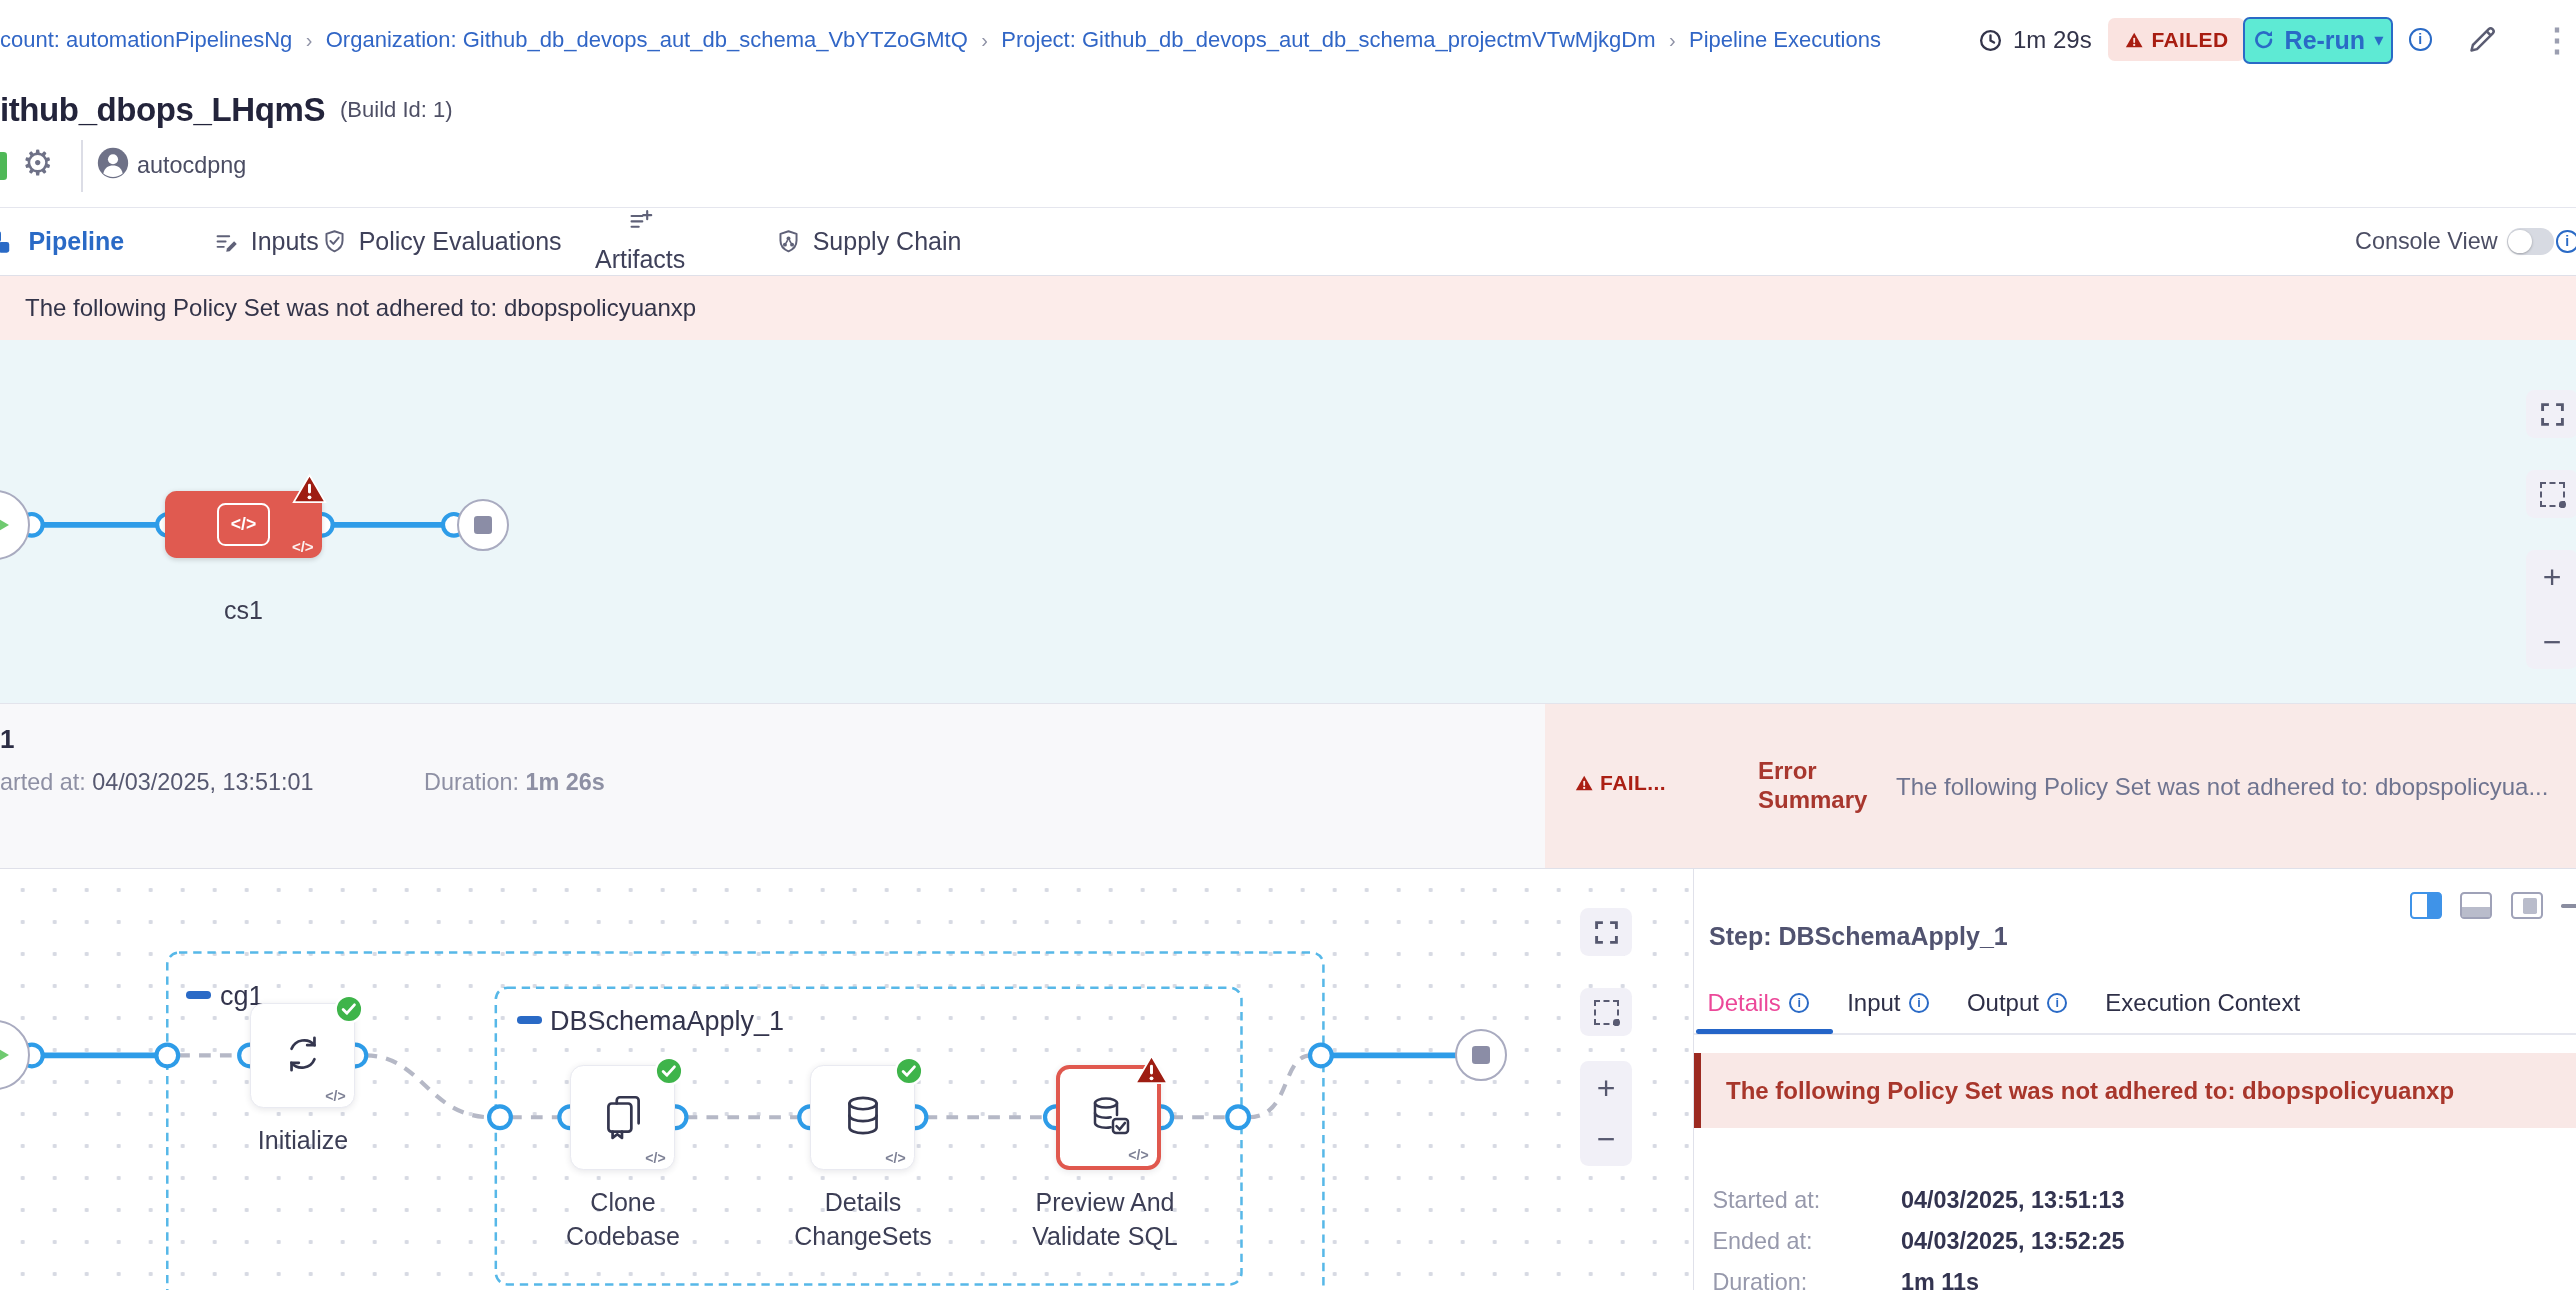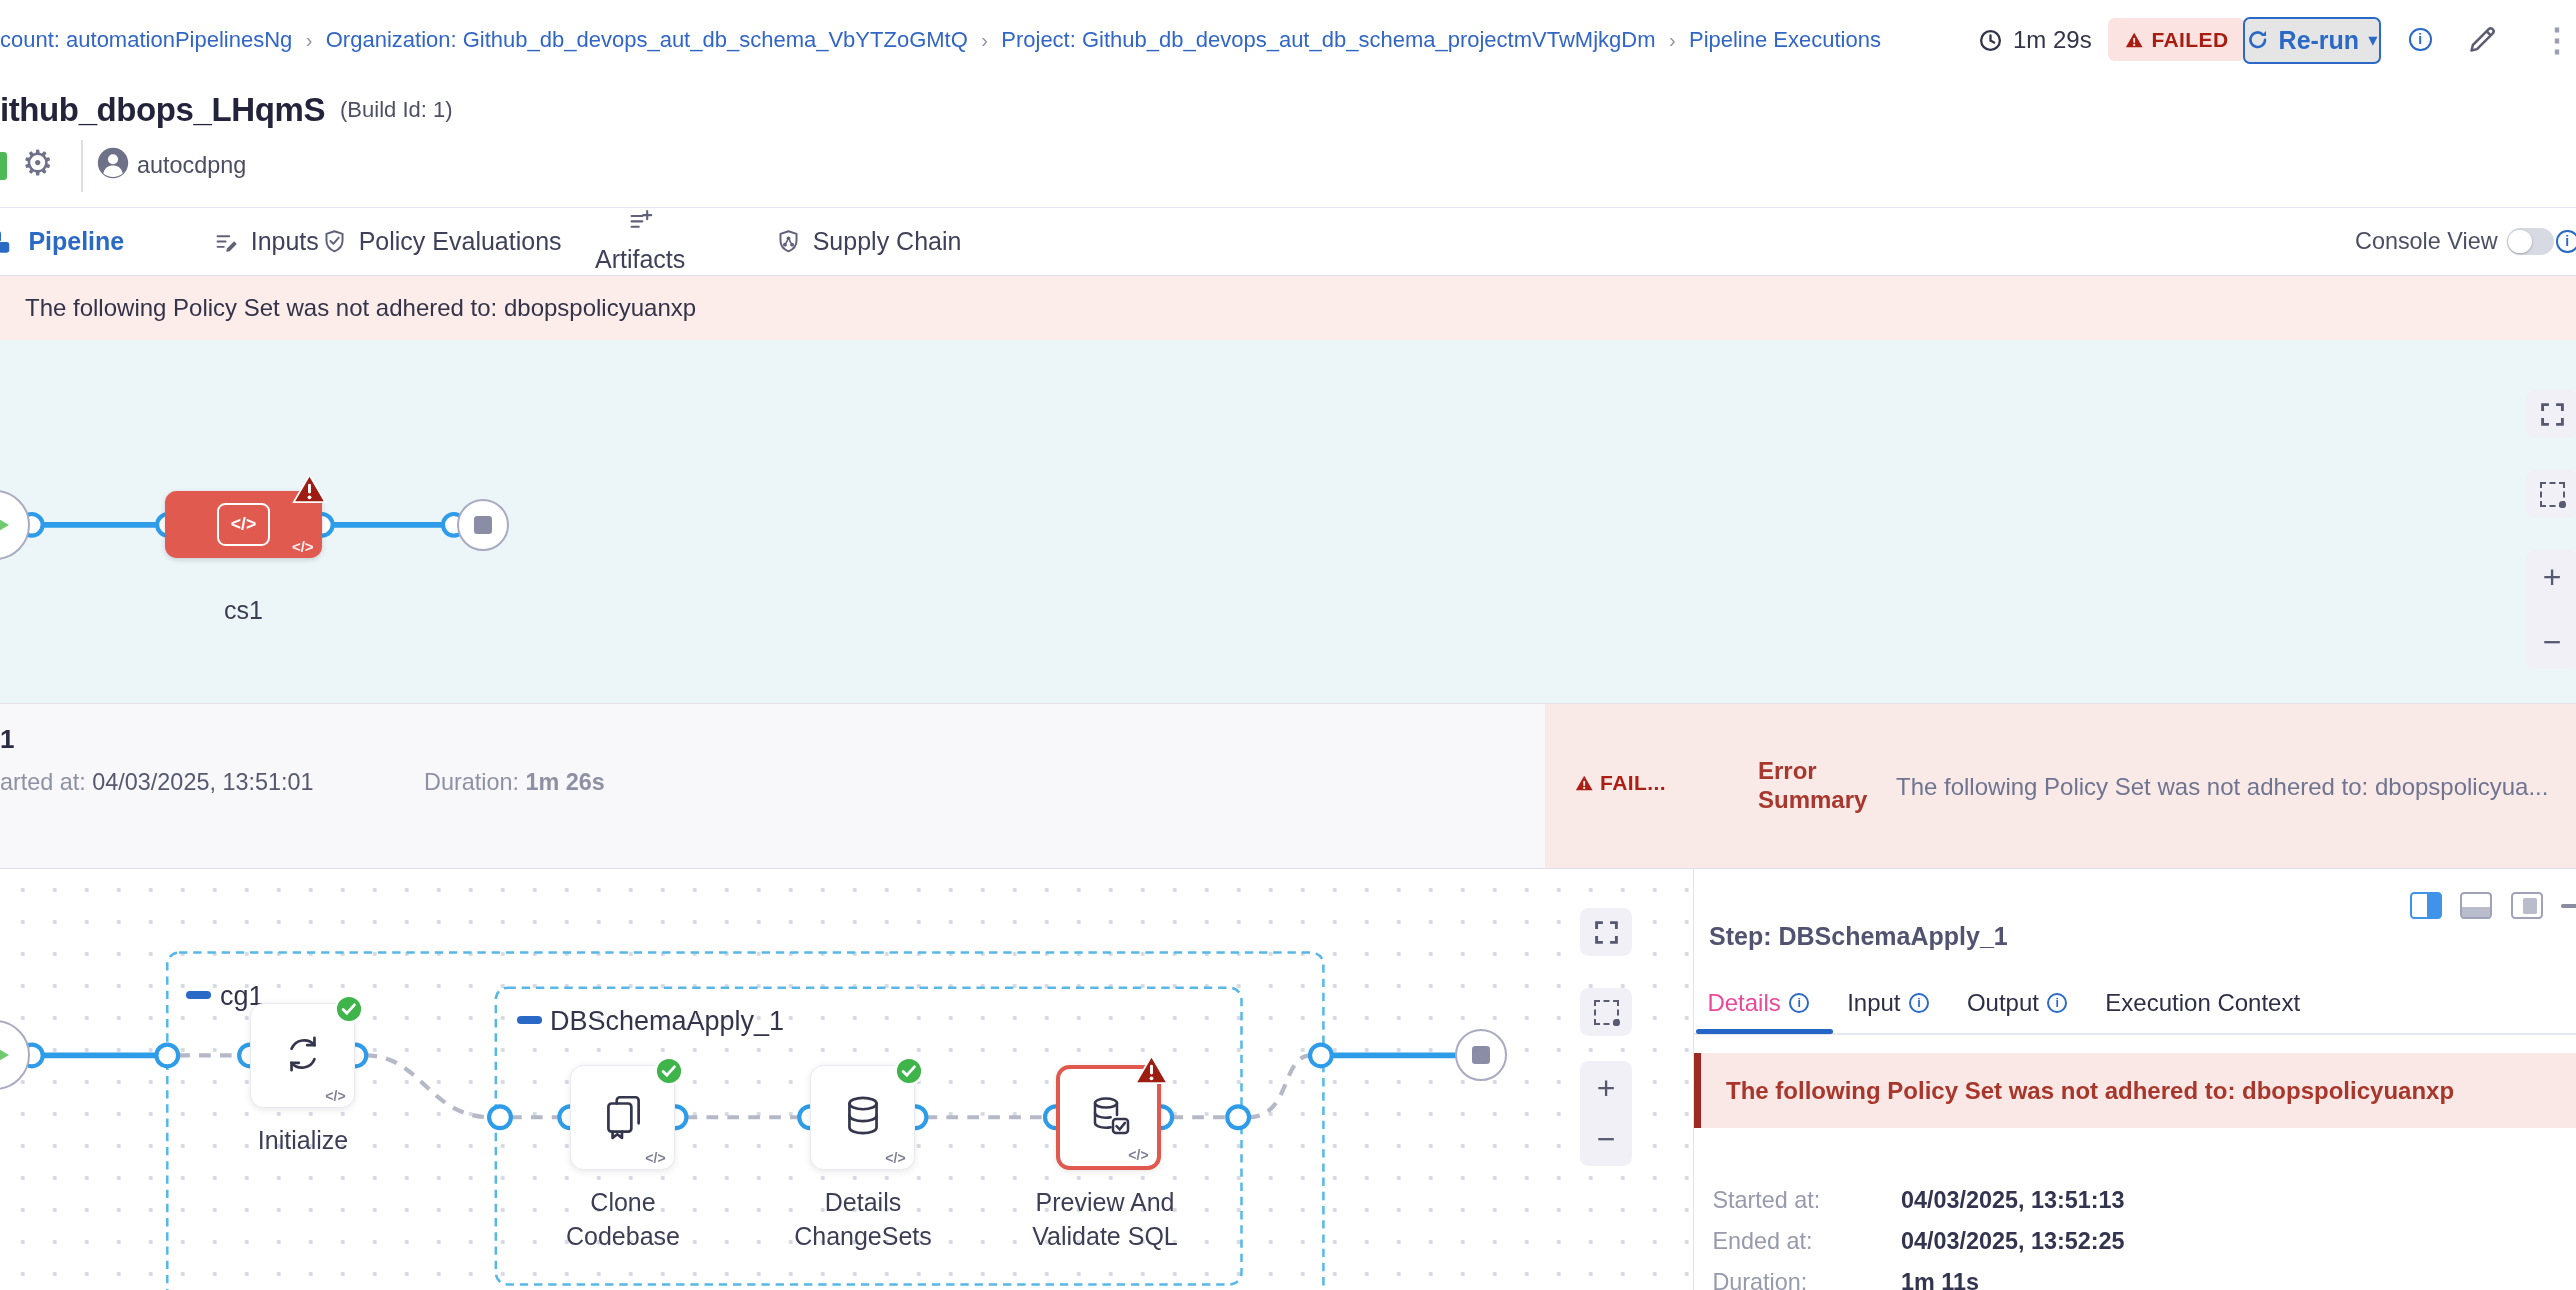--- a/index.html
+++ b/index.html
@@ -9,21 +9,21 @@
 
   
   .topbar { position:absolute; left:0; top:0; width:2528px; height:80px; background:#fff; }
   .crumbs { position:absolute; left:0; top:0; height:80px; display:flex; align-items:center; gap:13.4px; white-space:nowrap; }
   .crumb { color:#3166c6; font-size:22px; cursor:pointer; }
   .crumb-sep { color:#8f92a6; font-size:20px; }
   .top-right-item { position:absolute; display:flex; align-items:center; }
   .elapsed { left:1978px; top:0; height:80px; gap:10px; color:#33344a; font-size:24px; }
   .badge-failed { left:2108px; top:18.4px; height:43px; gap:8.4px; padding:0 16.7px; background:#fae3e0; border-radius:6.7px; }
   .badge-failed span { color:#a81d11; font-size:21px; font-weight:700; letter-spacing:0.4px; }
-  .rerun-btn { left:2243px; top:16.7px; height:47px; gap:9.2px; padding:0 1px; background:#e5e5e5; border:2.1px solid #2a6ac6; border-radius:6.7px; cursor:pointer; }
+  .rerun-btn { left:2243px; top:16.7px; height:47px; gap:9.2px; padding:0 7px; background:#5eead4; border:2.1px solid #2a6ac6; border-radius:6.7px; cursor:pointer; }
   .rerun-btn .lbl { color:#2a6ac6; font-size:25px; font-weight:600; }
   .rerun-btn .caret { color:#2a6ac6; font-size:18.4px; }
   .info-i { display:inline-flex; width:22.6px; height:22.6px; border:2.1px solid #2a6ac6; border-radius:50%; color:#2a6ac6; font-size:14px; font-weight:700; align-items:center; justify-content:center; flex:none; }
   .top-info { left:2409px; top:28px; }
   .pencil { left:2466px; top:23.4px; }
   .kebab { left:2541px; top:0; height:80px; color:#9b9eb0; font-size:32px; font-weight:700; }
 
   
   .titlebar { position:absolute; left:0; top:80px; width:2576px; height:60px; display:flex; align-items:center; gap:15px; }
   .pipe-title { font-size:33px; font-weight:700; color:#23243b; letter-spacing:-0.4px; }

